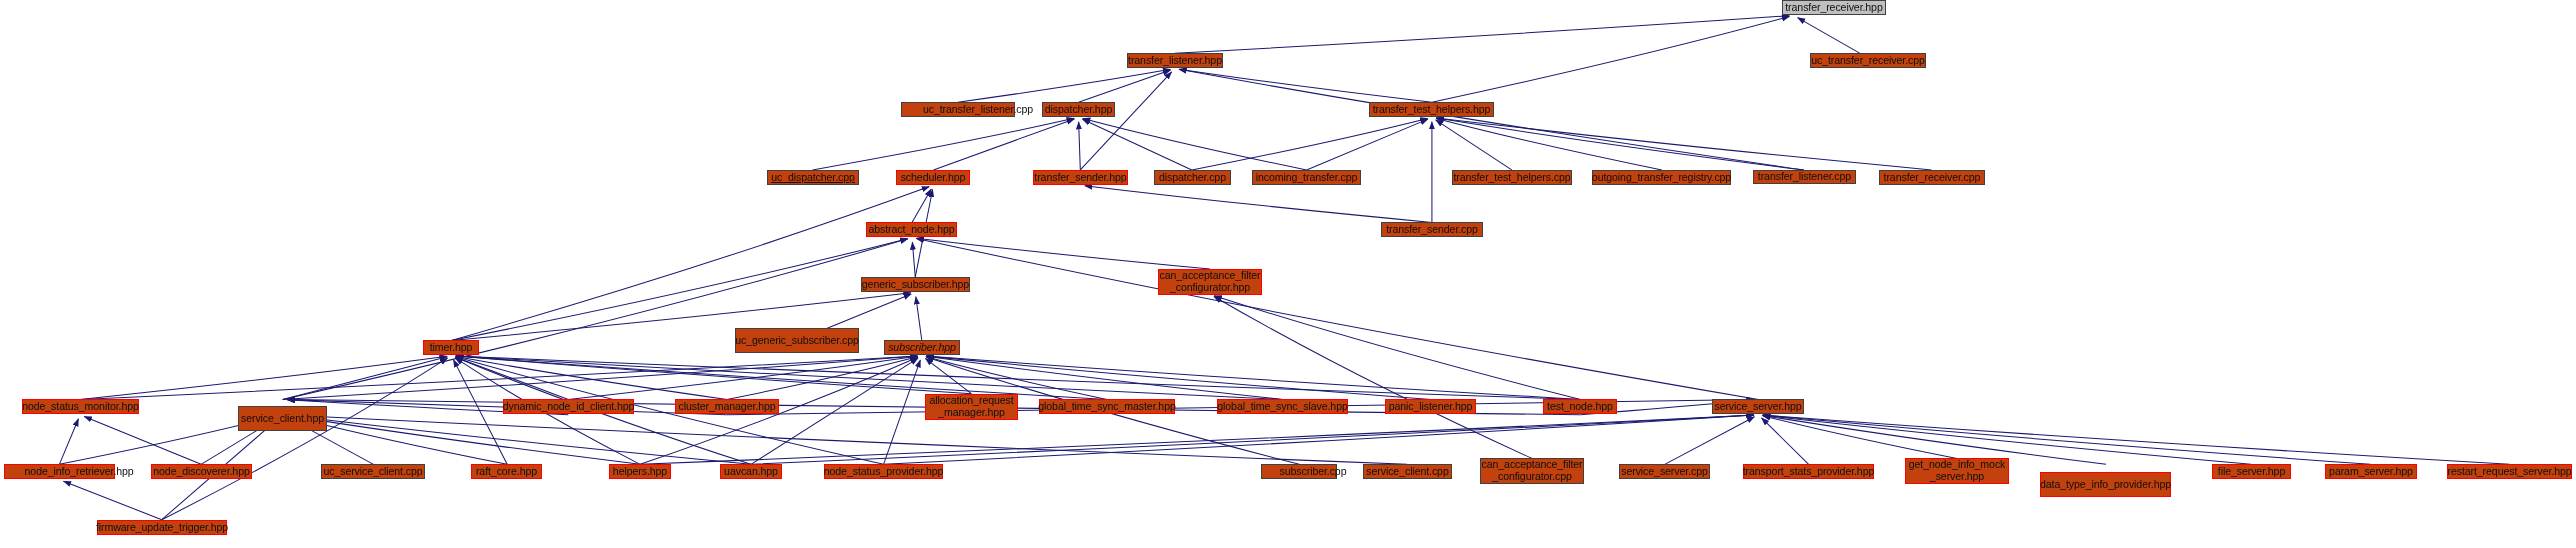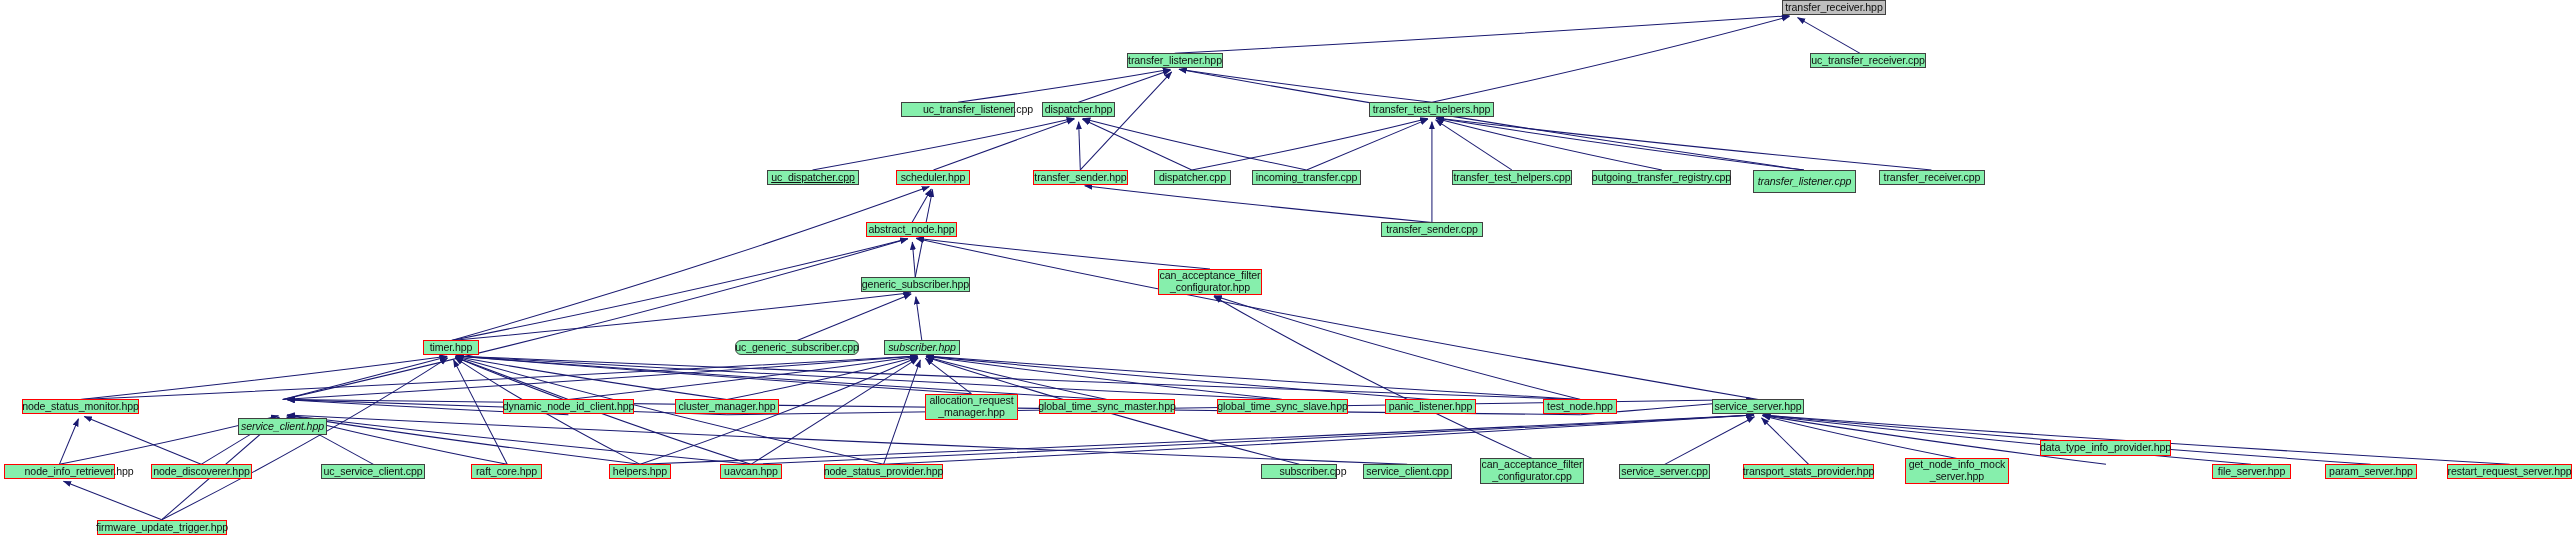--- a/index.html
+++ b/index.html
@@ -13,21 +13,21 @@
     overflow:hidden;
   }
   #edges{position:absolute;left:0;top:0;width:2576px;height:549px;}
   .node{
     position:absolute;
     box-sizing:border-box;
     display:flex;
     align-items:center;
     justify-content:center;
     text-align:center;
-    background:#86efac;
+    background:#c2410c;
     border:0.7px solid #1a1a1a;
     color:#101010;
     font-size:10.6px;
     line-height:1.08;
     letter-spacing:-0.1px;
     white-space:pre-line;
     z-index:5;
   }
   .node.red{border-color:#ff0000;}
   .node.root{background:#bfbfbf;border-color:#404040;}
@@ -139,32 +139,32 @@
       <div class="node plain" style="left: 901px; top: 102px; width: 114px; height: 15.3px; padding-left: 40px;">uc_transfer_listener.cpp</div>
       <div class="node plain" style="left: 1042px; top: 102px; width: 73px; height: 15.3px;">dispatcher.hpp</div>
       <div class="node plain" style="left: 1369px; top: 102px; width: 125px; height: 15.3px;">transfer_test_helpers.hpp</div>
       <div class="node plain" style="left: 767px; top: 170px; width: 92px; height: 15.3px; text-decoration: underline;">uc_dispatcher.cpp</div>
       <div class="node red" style="left: 896px; top: 170px; width: 74px; height: 15.3px;">scheduler.hpp</div>
       <div class="node red" style="left: 1033px; top: 170px; width: 95px; height: 15.3px;">transfer_sender.hpp</div>
       <div class="node plain" style="left: 1154px; top: 170px; width: 77px; height: 15.3px;">dispatcher.cpp</div>
       <div class="node plain" style="left: 1252px; top: 170px; width: 109px; height: 15.3px;">incoming_transfer.cpp</div>
       <div class="node plain" style="left: 1452px; top: 170px; width: 120px; height: 15.3px;">transfer_test_helpers.cpp</div>
       <div class="node plain" style="left: 1592px; top: 170px; width: 139px; height: 15.3px;">outgoing_transfer_registry.cpp</div>
-      <div class="node plain" style="left: 1753px; top: 170px; width: 103px; height: 23px; font-style: italic;">transfer_listener.cpp</div>
+      <div class="node plain" style="left: 1753px; top: 170px; width: 103px; height: 14px;">transfer_listener.cpp</div>
       <div class="node plain" style="left: 1879px; top: 170px; width: 106px; height: 15.3px;">transfer_receiver.cpp</div>
       <div class="node red" style="left: 866px; top: 222px; width: 91px; height: 15.3px;">abstract_node.hpp</div>
       <div class="node plain" style="left: 1381px; top: 222px; width: 102px; height: 15.3px;">transfer_sender.cpp</div>
       <div class="node red" style="left: 1158px; top: 269px; width: 104px; height: 25.5px;">can_acceptance_filter
 _configurator.hpp</div>
       <div class="node plain" style="left: 861px; top: 277px; width: 109px; height: 15.3px;">generic_subscriber.hpp</div>
       <div class="node red" style="left: 423px; top: 340px; width: 56px; height: 15.3px;">timer.hpp</div>
-      <div class="node plain" style="left: 735px; top: 340px; width: 124px; height: 15px; border-radius: 6px;">uc_generic_subscriber.cpp</div>
+      <div class="node plain" style="left: 735px; top: 328px; width: 124px; height: 25px;">uc_generic_subscriber.cpp</div>
       <div class="node plain" style="left: 884px; top: 340px; width: 76px; height: 15.3px; font-style: italic;">subscriber.hpp</div>
       <div class="node red" style="left: 22px; top: 399px; width: 117px; height: 15.3px;">node_status_monitor.hpp</div>
-      <div class="node plain" style="left: 238px; top: 418px; width: 89px; height: 17px; font-style: italic;">service_client.hpp</div>
+      <div class="node plain" style="left: 238px; top: 406px; width: 89px; height: 25px;">service_client.hpp</div>
       <div class="node red" style="left: 503px; top: 399px; width: 131px; height: 15.3px;">dynamic_node_id_client.hpp</div>
       <div class="node red" style="left: 675px; top: 399px; width: 104px; height: 15.3px;">cluster_manager.hpp</div>
       <div class="node red" style="left: 925px; top: 394px; width: 93px; height: 25.5px;">allocation_request
 _manager.hpp</div>
       <div class="node red" style="left: 1039px; top: 399px; width: 136px; height: 15.3px;">global_time_sync_master.hpp</div>
       <div class="node red" style="left: 1217px; top: 399px; width: 131px; height: 15.3px;">global_time_sync_slave.hpp</div>
       <div class="node red" style="left: 1385px; top: 399px; width: 91px; height: 15.3px;">panic_listener.hpp</div>
       <div class="node red" style="left: 1543px; top: 399px; width: 74px; height: 15.3px;">test_node.hpp</div>
       <div class="node plain" style="left: 1712px; top: 399px; width: 92px; height: 15.3px;">service_server.hpp</div>
       <div class="node red" style="left: 3.6px; top: 464px; width: 111px; height: 15.3px; padding-left: 40px;">node_info_retriever.hpp</div>
@@ -175,20 +175,20 @@
       <div class="node red" style="left: 720px; top: 464px; width: 62px; height: 15.3px;">uavcan.hpp</div>
       <div class="node red" style="left: 824px; top: 464px; width: 119px; height: 15.3px;">node_status_provider.hpp</div>
       <div class="node plain" style="left: 1261px; top: 464px; width: 76px; height: 15.3px; padding-left: 28px;">subscriber.cpp</div>
       <div class="node plain" style="left: 1363px; top: 464px; width: 89px; height: 15.3px;">service_client.cpp</div>
       <div class="node plain" style="left: 1480px; top: 458px; width: 104px; height: 25.5px;">can_acceptance_filter
 _configurator.cpp</div>
       <div class="node plain" style="left: 1619px; top: 464px; width: 91px; height: 15.3px;">service_server.cpp</div>
       <div class="node red" style="left: 1743px; top: 464px; width: 131px; height: 15.3px;">transport_stats_provider.hpp</div>
       <div class="node red" style="left: 1905px; top: 458px; width: 104px; height: 25.5px;">get_node_info_mock
 _server.hpp</div>
-      <div class="node red" style="left: 2040px; top: 440px; width: 131px; height: 16px;">data_type_info_provider.hpp</div>
+      <div class="node red" style="left: 2040px; top: 472px; width: 131px; height: 25px;">data_type_info_provider.hpp</div>
       <div class="node red" style="left: 2212px; top: 464px; width: 79px; height: 15.3px;">file_server.hpp</div>
       <div class="node red" style="left: 2325px; top: 464px; width: 92px; height: 15.3px;">param_server.hpp</div>
       <div class="node red" style="left: 2447px; top: 464px; width: 125px; height: 15.3px;">restart_request_server.hpp</div>
       <div class="node red" style="left: 97px; top: 520px; width: 130px; height: 15.3px;">firmware_update_trigger.hpp</div>
     </div>
 </div>
 
 
 </body></html>

